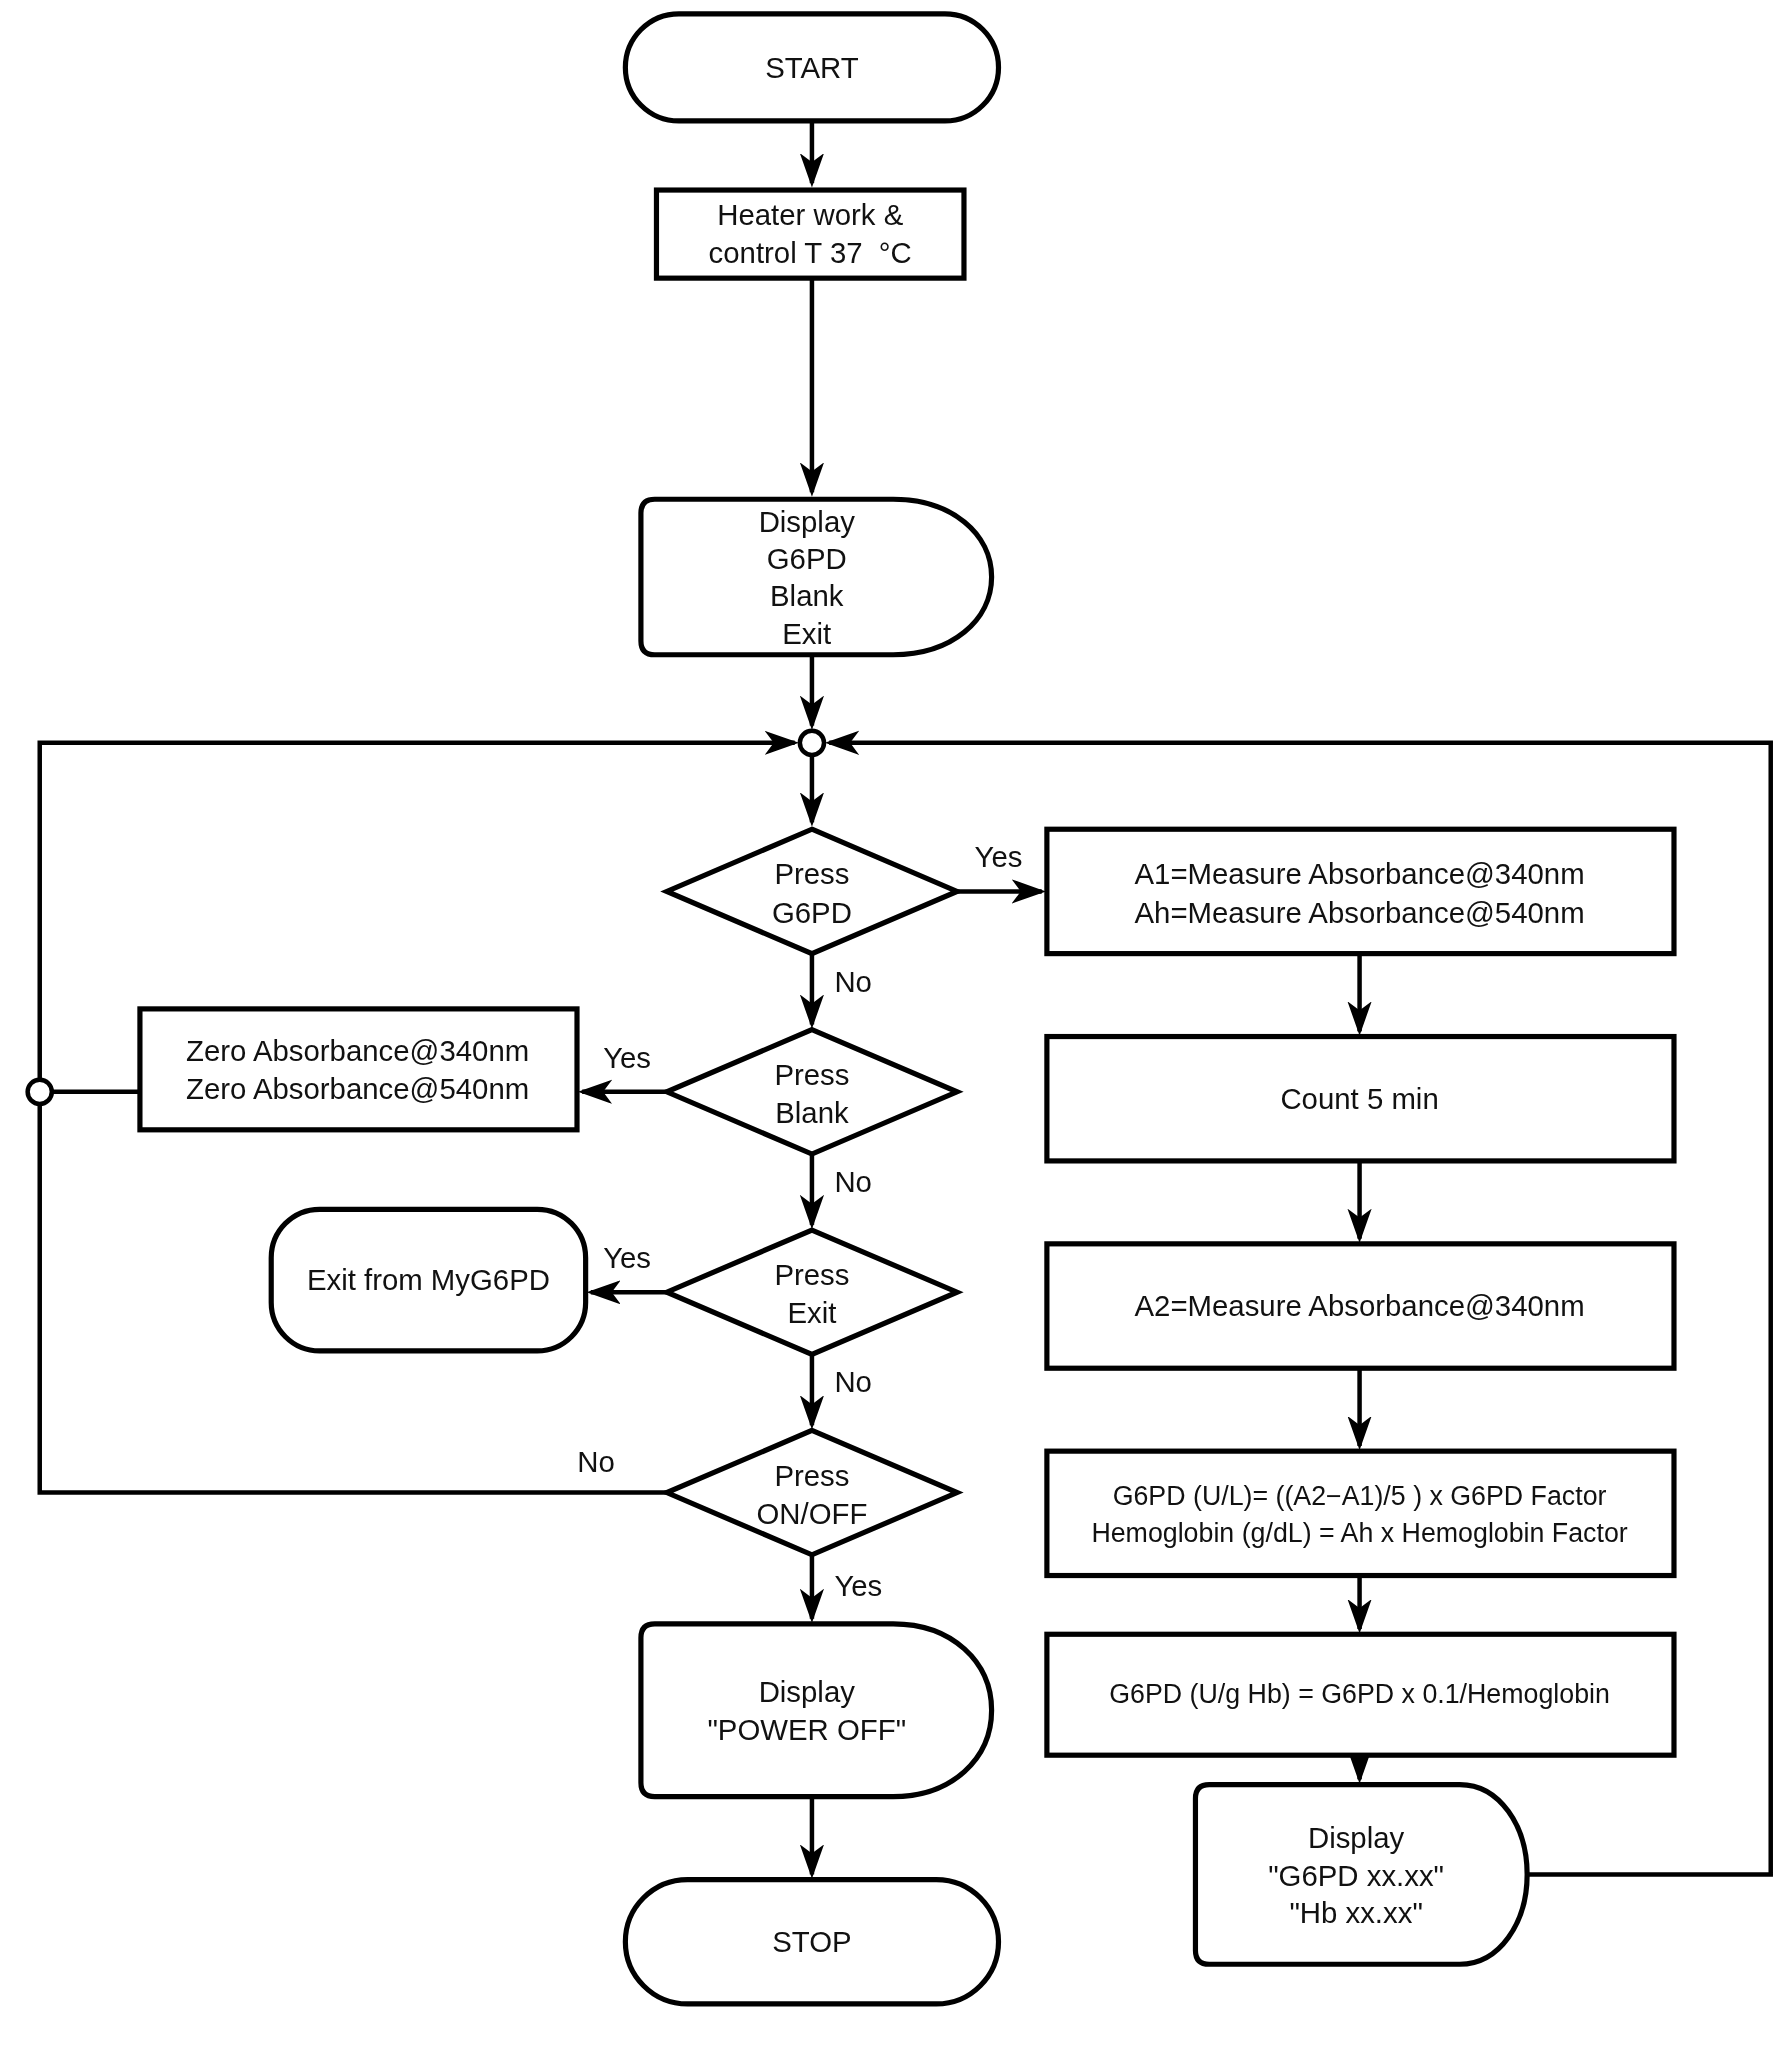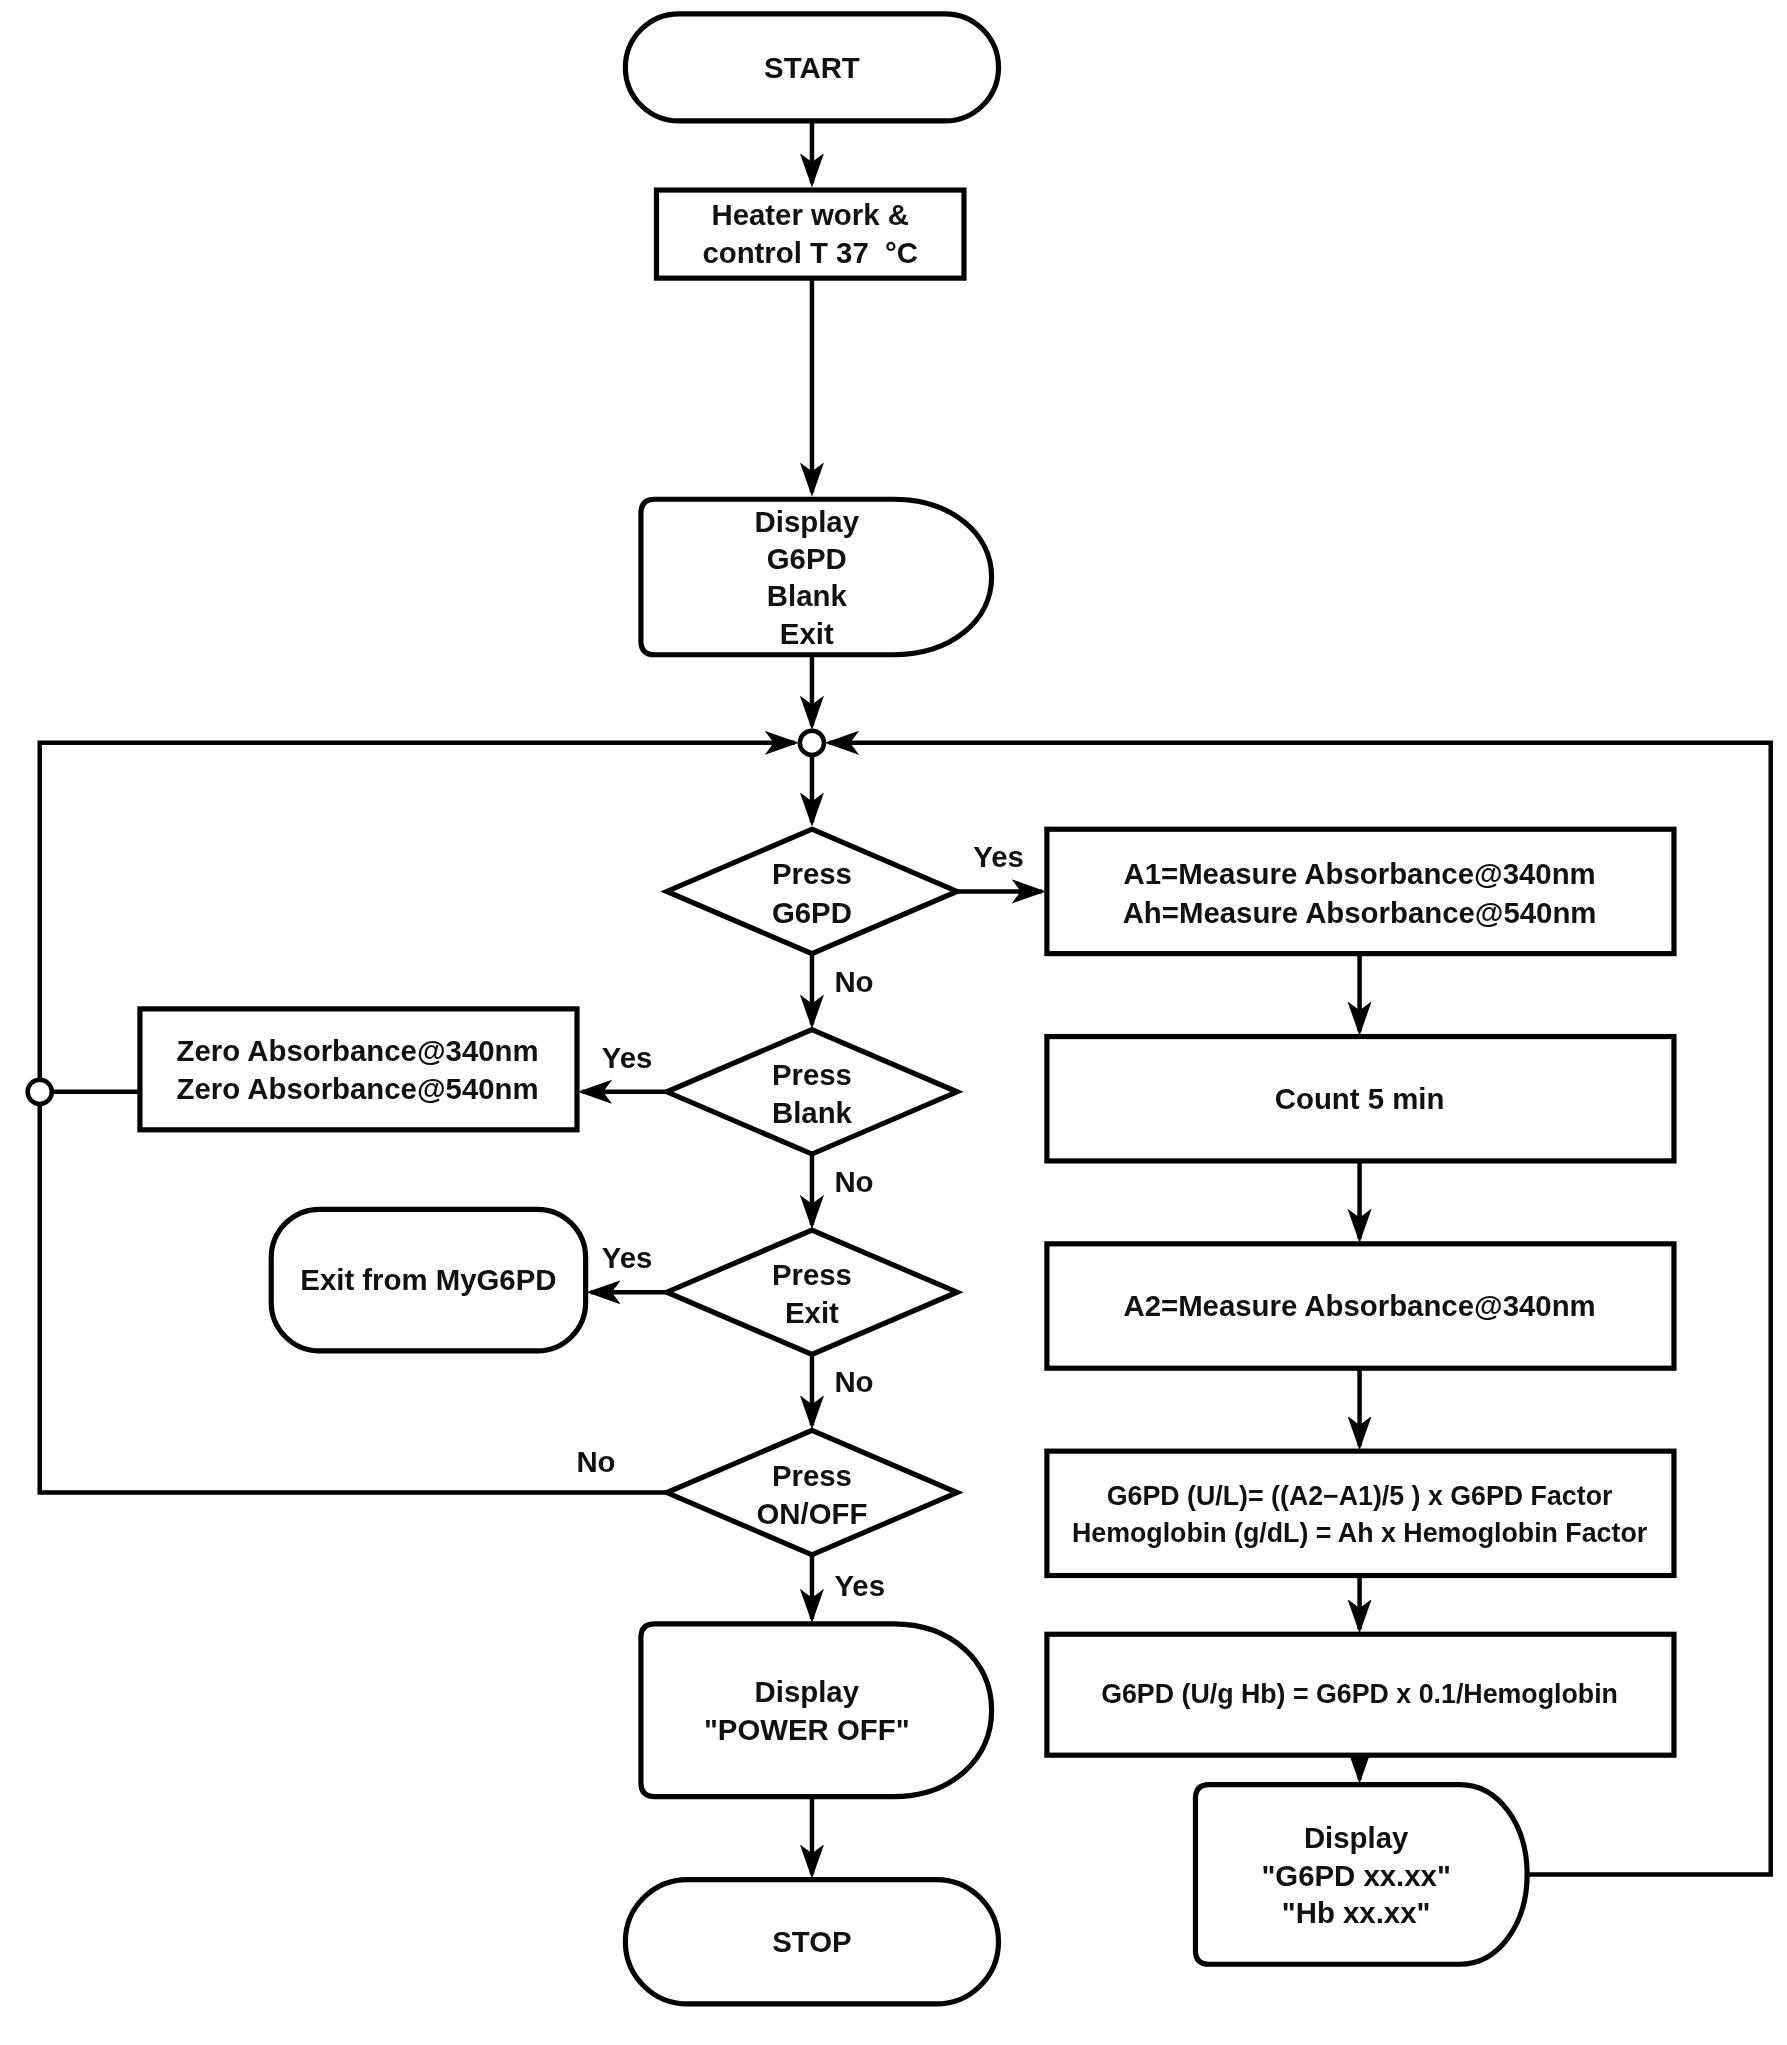--- a/index.html
+++ b/index.html
@@ -1,16 +1,16 @@
 <!DOCTYPE html>
 <html style="font-size:9.2px"><head>
 <meta charset="utf-8">
 <style>
   html,body{margin:0;padding:0;background:#ffffff;}
-  .page{width:1788px;height:2046px;background:#ffffff;overflow:hidden;position:relative;font-weight:bold;}
+  .page{width:1788px;height:2046px;background:#ffffff;overflow:hidden;position:relative;}
   svg{display:block;}
   text{font-family:"Liberation Sans","DejaVu Sans",sans-serif;fill:#111111;}
   .node-text{font-size:17px;}
   .node-text-sm{font-size:15.5px;}
   .edge-label{font-size:17px;}
   .shape{fill:#ffffff;stroke:#000000;stroke-width:3;}
   .edge{fill:none;stroke:#000000;stroke-width:2.6;}
   .connector-dot{fill:#ffffff;stroke:#000000;stroke-width:2.6;}
 </style>
 </head>

